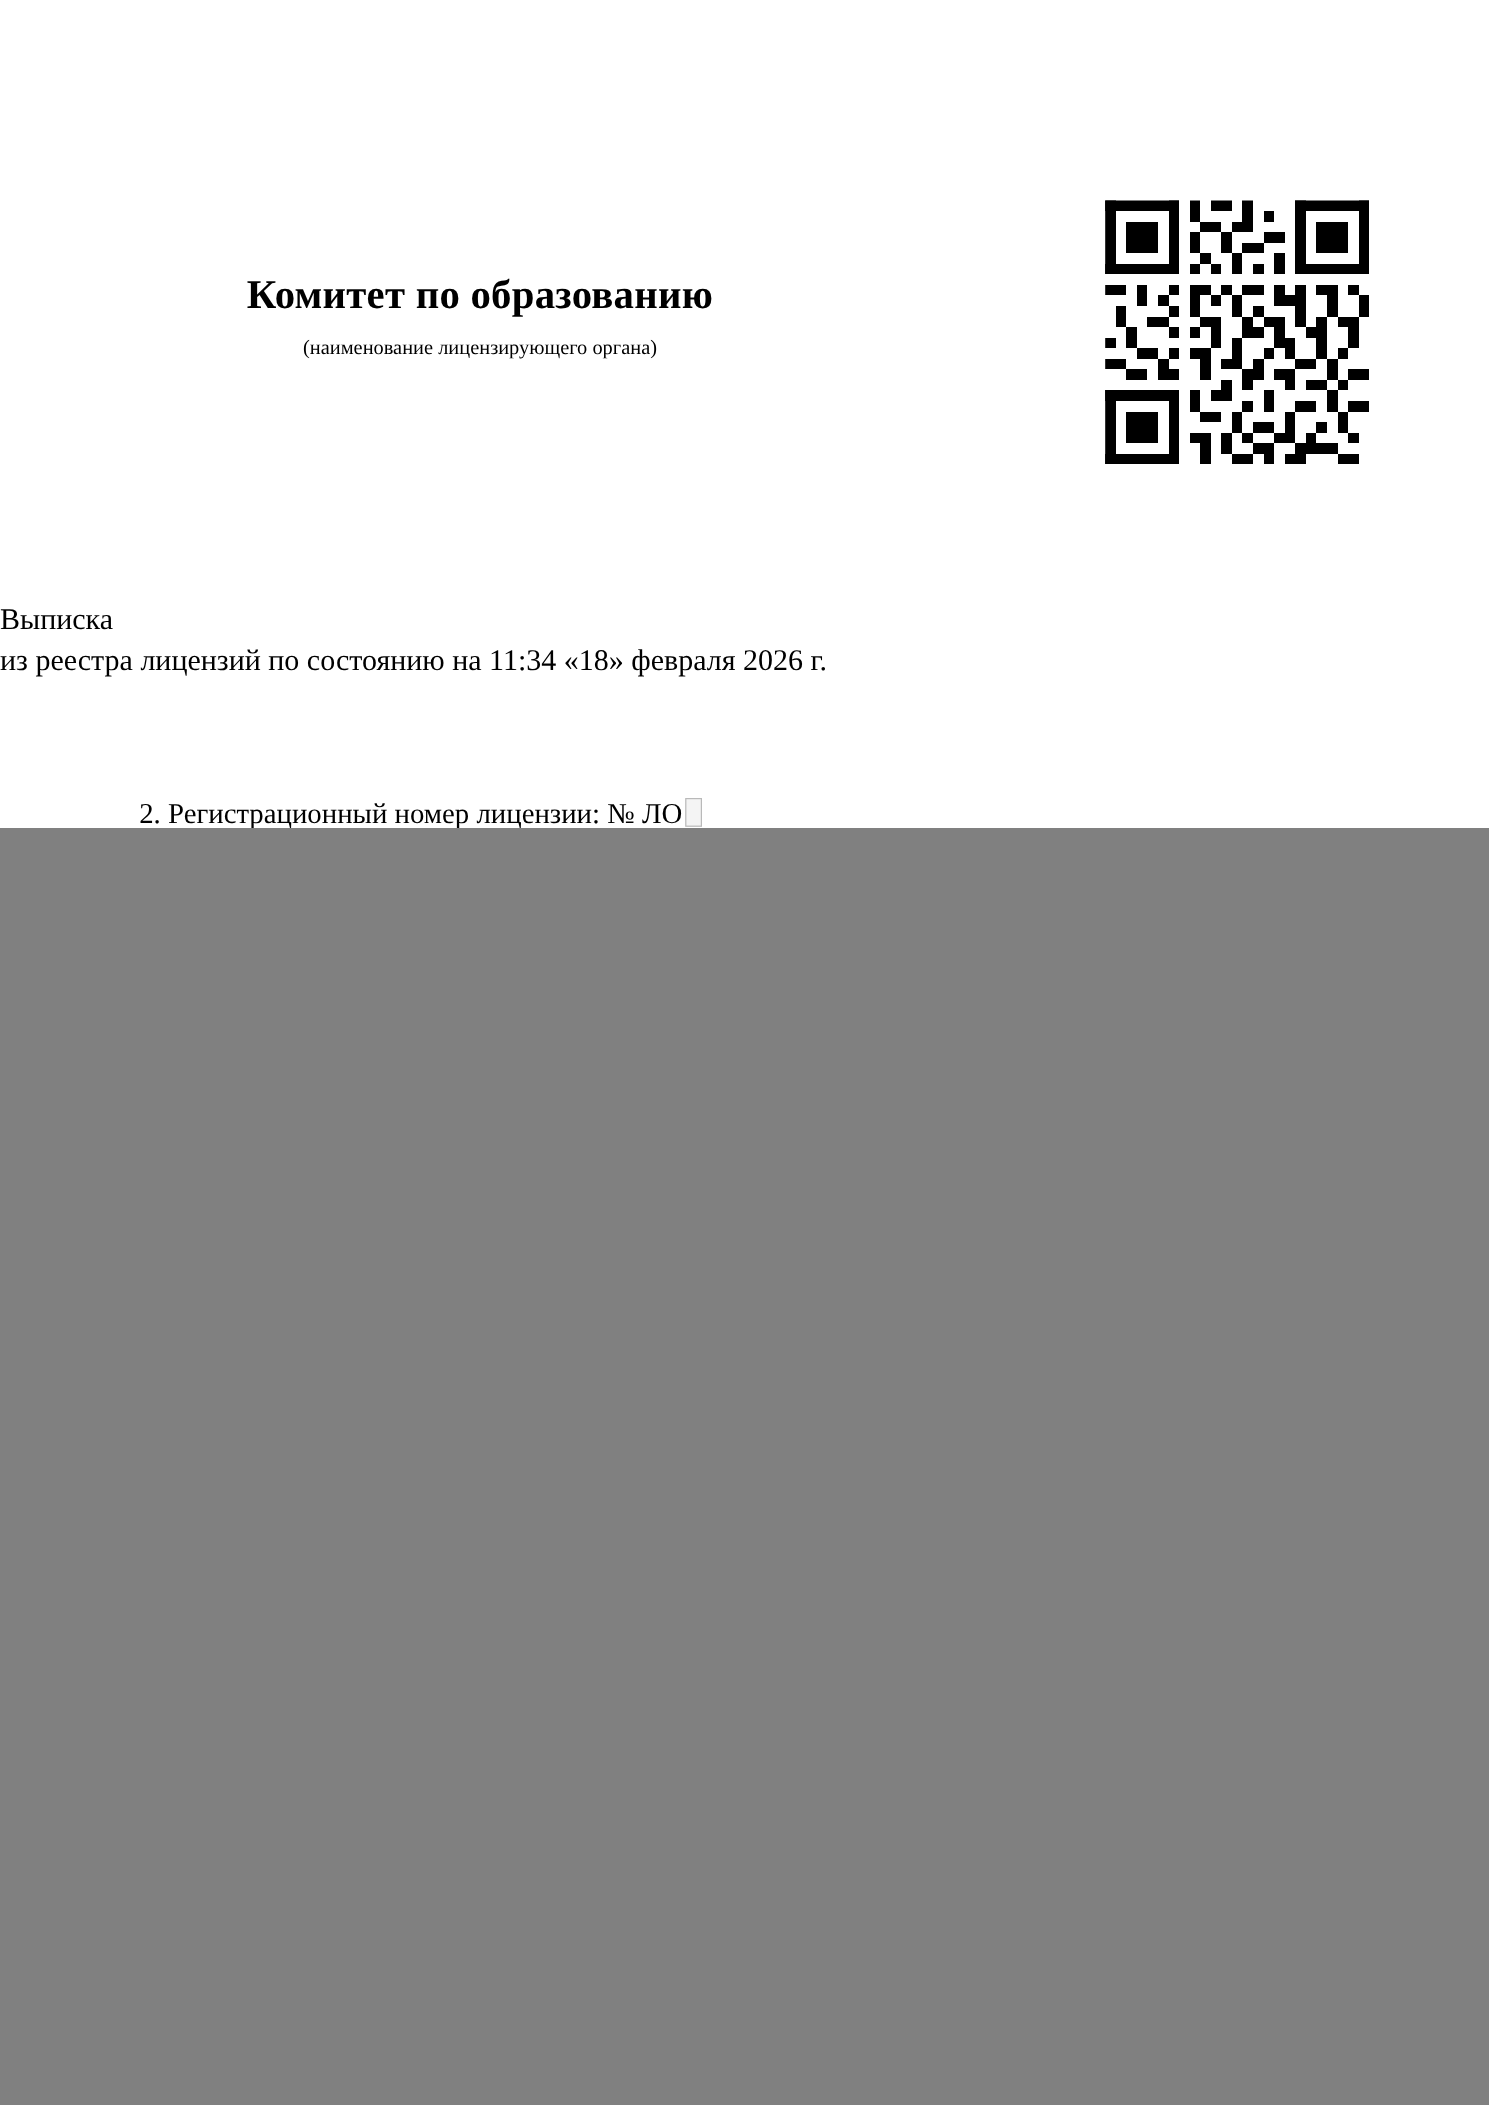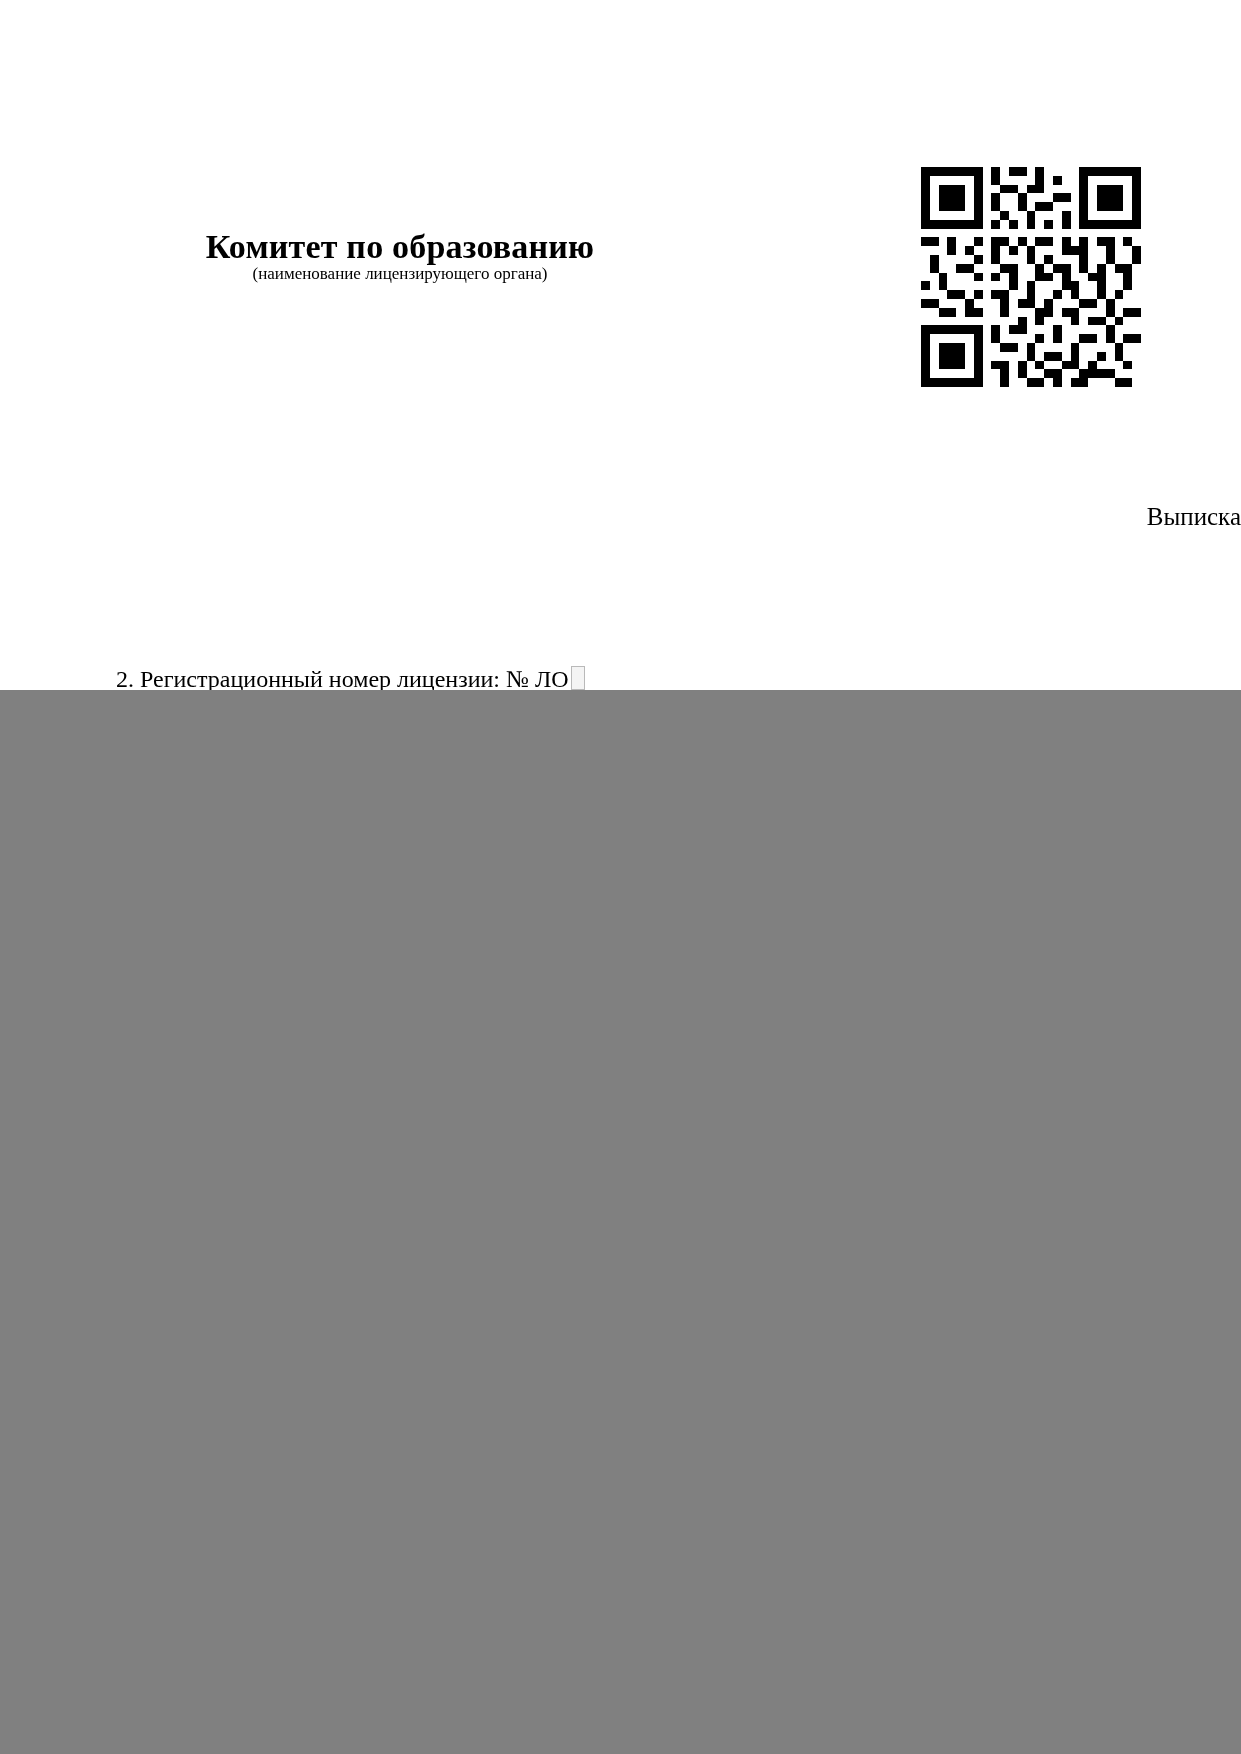--- a/index.html
+++ b/index.html
@@ -36,21 +36,21 @@
     text-align: center;
   }
   #org-title {
     font-family: "Liberation Serif", serif;
     font-weight: bold;
     font-size: 34px;
     letter-spacing: 0.2px;
     line-height: 1.1;
   }
   #org-subtitle {
-    margin-top: 0;
+    margin-top: 16px;
     font-family: "Liberation Serif", serif;
     font-size: 17px;
     line-height: 1.1;
   }
 
   
   #qr-code-wrap {
     position: absolute;
     left: 921px;
     top: 167px;
@@ -64,21 +64,21 @@
     height: 220px;
     shape-rendering: crispEdges;
   }
 
   
   #extract-title {
     position: absolute;
     left: 0;
     top: 500px;
     width: 1241px;
-    text-align: right;
+    text-align: left;
     font-size: 25px;
     line-height: 1.35;
   }
   #extract-title .line2 {
     display: block;
   }
 
   
   #body-block {
     position: absolute;
@@ -270,20 +270,21 @@
         <rect x="20" y="23" width="2" height="1"></rect>
         <rect x="22" y="24" width="2" height="1"></rect>
         <rect x="14" y="23" width="1" height="1"></rect>
         <rect x="18" y="23" width="1" height="1"></rect>
       </g>
     </svg>
   </div>
 
   <div id="extract-title">
     <span>Выписка</span>
+    <span class="line2">из реестра лицензий по состоянию на 11:34 «18» февраля 2026 г.</span>
   </div>
 
   <div id="body-block">
 
 
     <div class="item item-2">
       <span>2. Регистрационный номер лицензии: </span><span>№ ЛО</span><span id="caret-artifact"></span>
     </div>
 
   </div>

